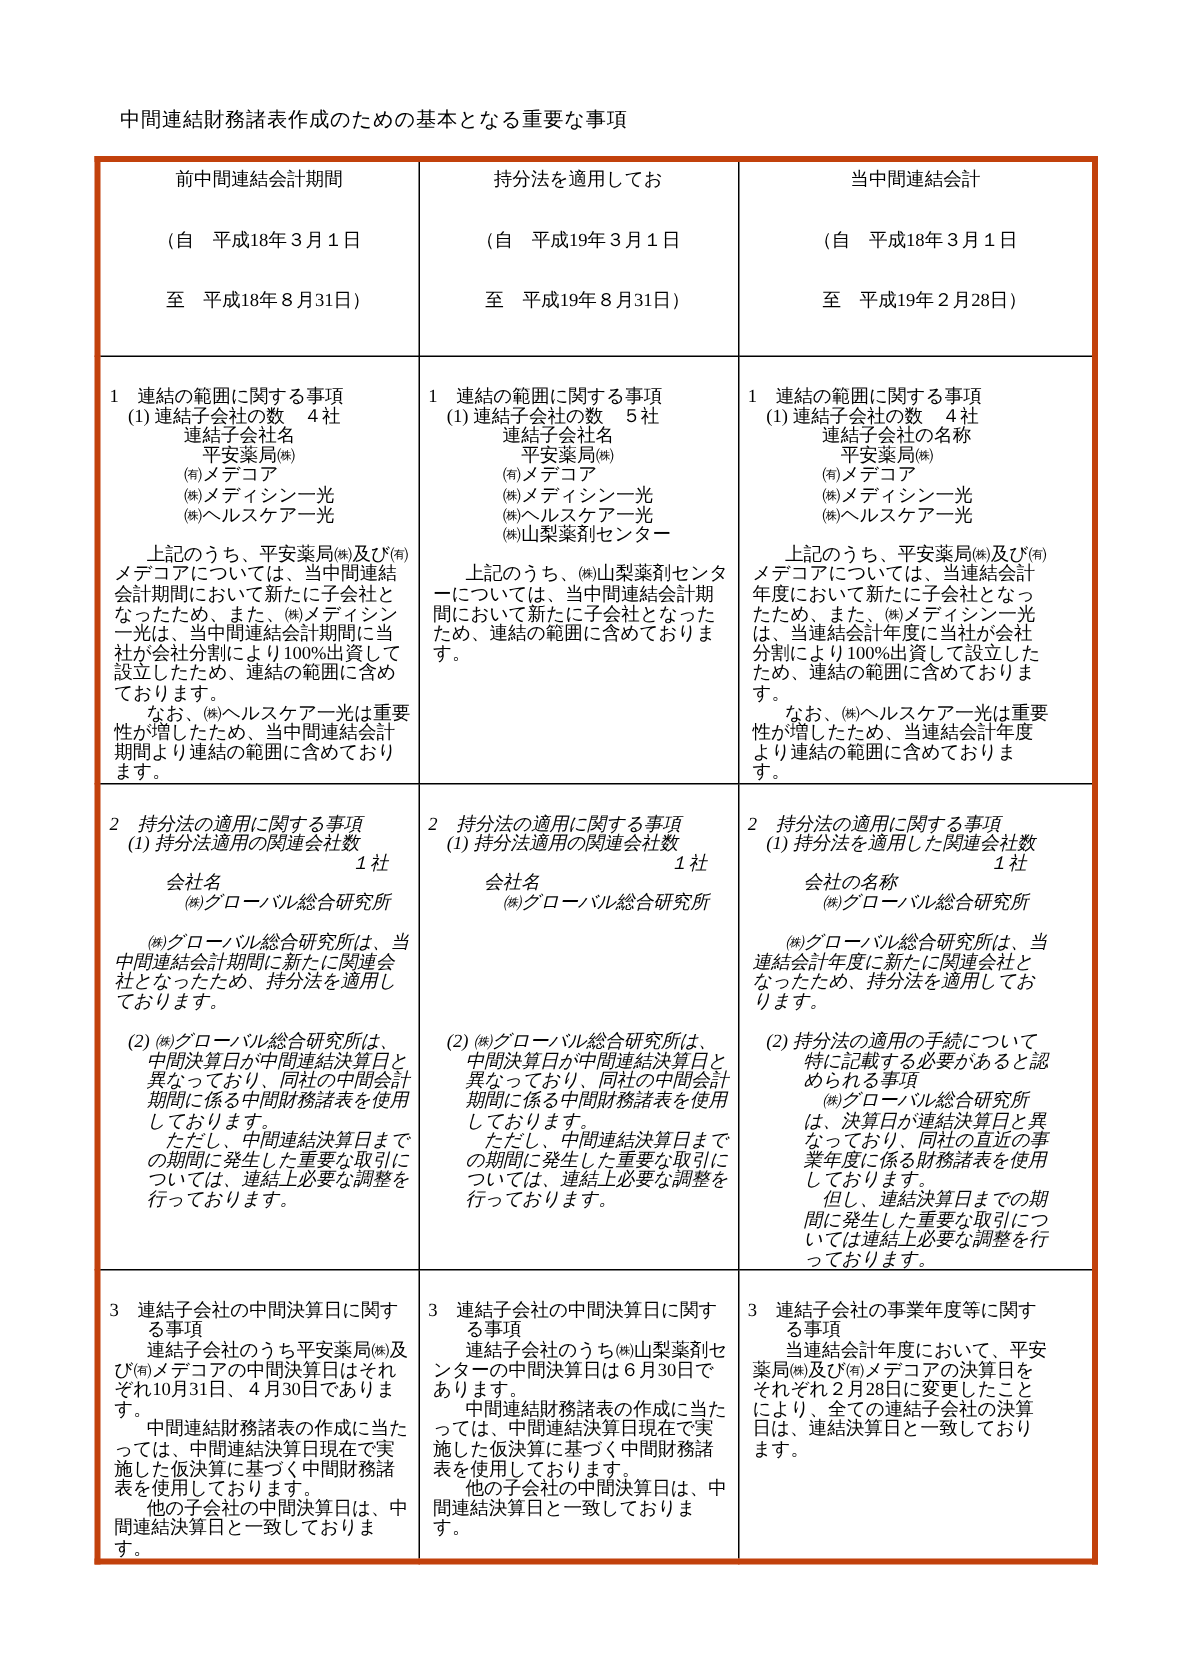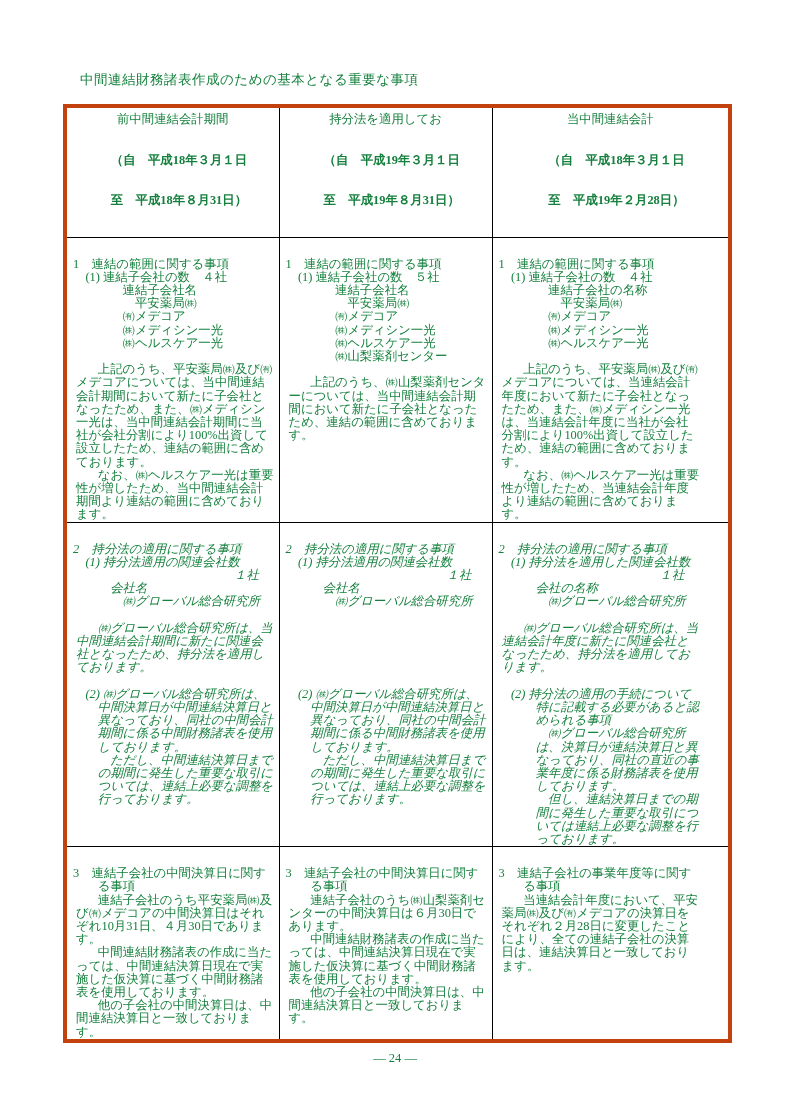--- a/index.html
+++ b/index.html
@@ -2,21 +2,21 @@
 <html lang="ja"><head>
 <meta charset="utf-8">
 <style>
   html,body{margin:0;padding:0;background:#e8e8e8;}
   .page{
     position:relative;
     width:790px;height:1118px;
     background:#ffffff;
     margin:0 auto;
     font-family:"Liberation Serif","DejaVu Serif",serif;
-    color:#15803d;
+    color:#000000;
     overflow:hidden;
   }
   .doc-title{
     position:absolute;
     left:80px;top:71px;
     font-size:13.5px;
     letter-spacing:0.5px;
     white-space:pre;
   }
   table.policy-table{
@@ -33,23 +33,22 @@
   .policy-table th{
     font-weight:normal;
     font-size:12.4px;
     line-height:13.5px;
     text-align:center;
     vertical-align:top;
     padding:5px 2px 2px 2px;
   }
   .h-dates{
     display:inline-block;
-    text-align:right;
-    white-space:pre;
-    font-weight:bold;
+    text-align:center;
+    white-space:pre;
   }
   .policy-table td.cell{
     vertical-align:top;
     padding:20px 4px 0 6px;
     font-size:12.4px;
     line-height:13.2px;
     white-space:pre;
     overflow:hidden;
   }
   col.c1{width:214px;} col.c2{width:213px;} col.c3{width:238px;}
@@ -257,15 +256,14 @@
 　　当連結会計年度において、平安
  薬局㈱及び㈲メデコアの決算日を
  それぞれ２月28日に変更したこと
  により、全ての連結子会社の決算
  日は、連結決算日と一致しており
  ます。</td>
       </tr>
     </tbody>
   </table>
 
-  <div class="page-number">― 24 ―</div>
 
 </div>
 
 </body></html>

